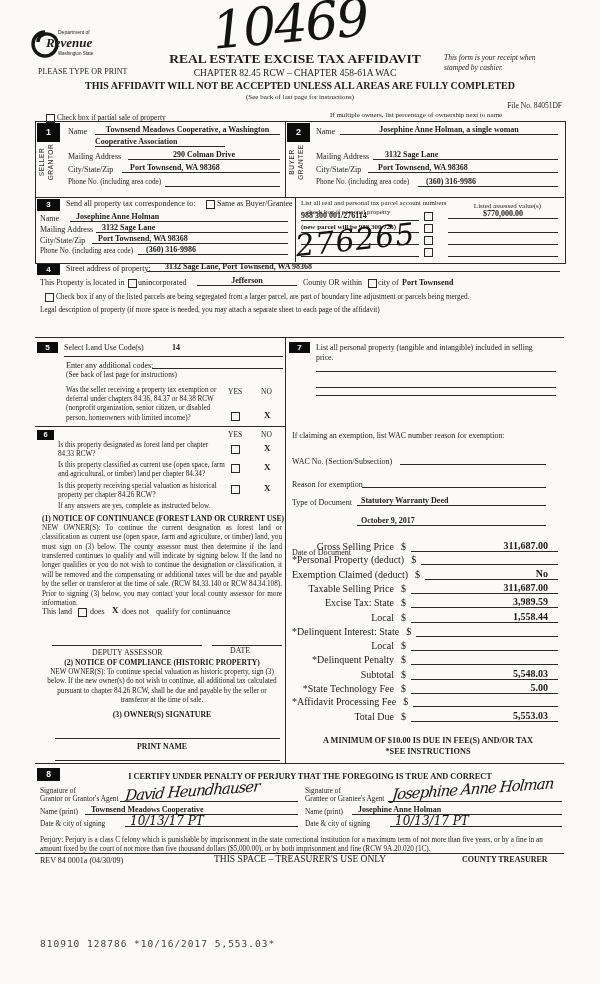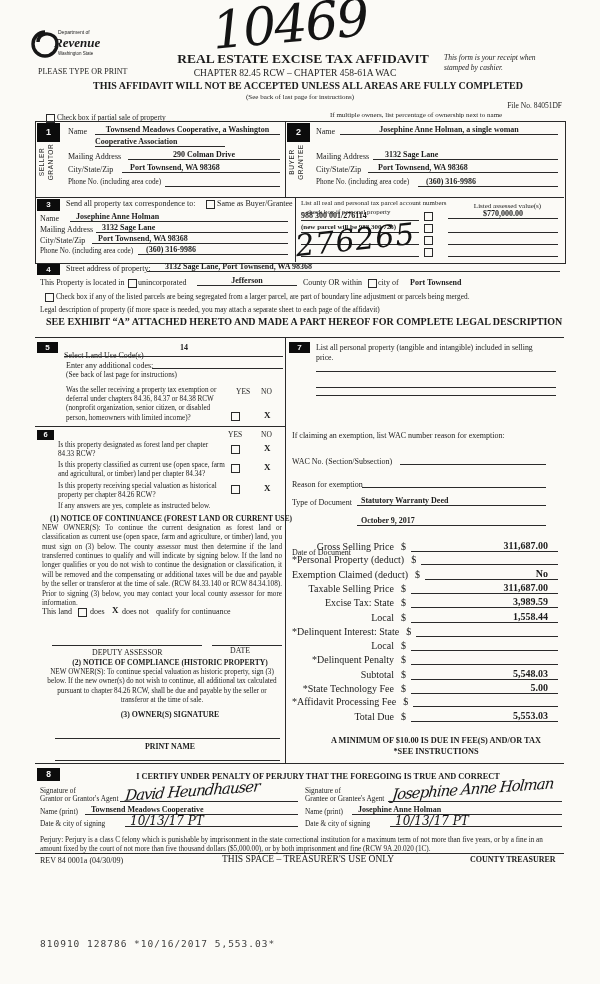--- a/index.html
+++ b/index.html
@@ -1,20 +1,20 @@
 <!DOCTYPE html>
 <html><head>
 <meta charset="utf-8">
 <style>
   html,body{margin:0;padding:0;background:#e8e8e8;}
   #page{position:relative;width:600px;height:984px;background:#fbfaf6;
         font-family:"Liberation Serif",serif;font-size:8px;color:#1c1c1c;overflow:hidden;}
   .abs{position:absolute;white-space:nowrap;}
   .wrap{white-space:normal;}
-  .b{font-weight:bold;margin-left:8px;}
+  .b{font-weight:bold;}
   .c{text-align:center;}
   .line{position:absolute;border-bottom:1px solid #2a2a2a;height:0;}
   .fv{position:absolute;border-bottom:1px solid #2a2a2a;font-weight:bold;white-space:nowrap;min-height:9px;}
   .cb{position:absolute;width:7px;height:7px;border:1px solid #2a2a2a;background:transparent;}
   .numbox{position:absolute;background:#0c0c0c;color:#f4f4f4;text-align:center;
           font-family:"Liberation Sans",sans-serif;font-weight:bold;}
   .box{position:absolute;border:1px solid #2a2a2a;}
   .vert{position:absolute;transform:rotate(-90deg);text-align:center;
         font-family:"Liberation Sans",sans-serif;font-size:6.5px;letter-spacing:.6px;line-height:1.45;}
   .hand{font-family:"DejaVu Serif",serif;font-style:italic;white-space:nowrap;color:#141414;}
@@ -133,27 +133,26 @@
   <div class="abs" style="left:138px;top:278px;">unincorporated</div>
   <div class="fv c" style="left:197px;top:276px;width:100px;">Jefferson</div>
   <div class="abs" style="left:303px;top:278px;">County OR  within</div>
   <span class="cb" style="left:368px;top:279px;"></span>
   <div class="abs" style="left:378px;top:278px;">city of</div>
   <div class="abs b" style="left:402px;top:278px;">Port Townsend</div>
 
   <span class="cb" style="left:45px;top:293px;"></span>
   <div class="abs" style="left:56px;top:292px;font-size:7.3px;">Check box if any of the listed parcels are being segregated from a larger parcel, are part of boundary line adjustment or parcels being merged.</div>
   <div class="abs" style="left:40px;top:305px;font-size:7.3px;">Legal description of property (if more space is needed, you may attach a separate sheet to each page of the affidavit)</div>
-  <div class="abs b" style="left:38px;top:316px;font-size:10px;">SEE EXHIBIT “A” ATTACHED HERETO AND MADE A PART HEREOF FOR COMPLETE LEGAL DESCRIPTION</div>
 
   <div class="line" style="left:35px;top:337px;width:529px;"></div>
   <div class="abs" style="left:285px;top:337px;height:426px;border-left:1px solid #2a2a2a;"></div>
 
   <div class="numbox" style="left:37px;top:342px;width:21px;height:11px;font-size:8px;line-height:11px;">5</div>
-  <div class="abs" style="left:64px;top:343px;margin-top:8px;">Select Land Use Code(s)</div>
+  <div class="abs" style="left:64px;top:343px;">Select Land Use Code(s)</div>
   <div class="abs b" style="left:172px;top:343px;">14</div>
   <div class="line" style="left:64px;top:356px;width:219px;"></div>
   <div class="abs" style="left:66px;top:361px;">Enter any additional codes:</div>
   <div class="line" style="left:152px;top:368px;width:131px;"></div>
   <div class="abs" style="left:66px;top:371px;font-size:7.2px;">(See back of last page for instructions)</div>
 
   <div class="abs b" style="left:228px;top:387px;font-size:7.5px;font-weight:normal;">YES</div>
   <div class="abs" style="left:261px;top:387px;font-size:7.5px;">NO</div>
   <div class="abs wrap" style="left:66px;top:386px;width:158px;font-size:7.2px;line-height:1.28;">Was the seller receiving a property tax exemption or deferral under chapters 84.36, 84.37 or 84.38 RCW (nonprofit organization, senior citizen, or disabled person, homeowners with limited income)?</div>
   <span class="cb" style="left:231px;top:412px;"></span>

